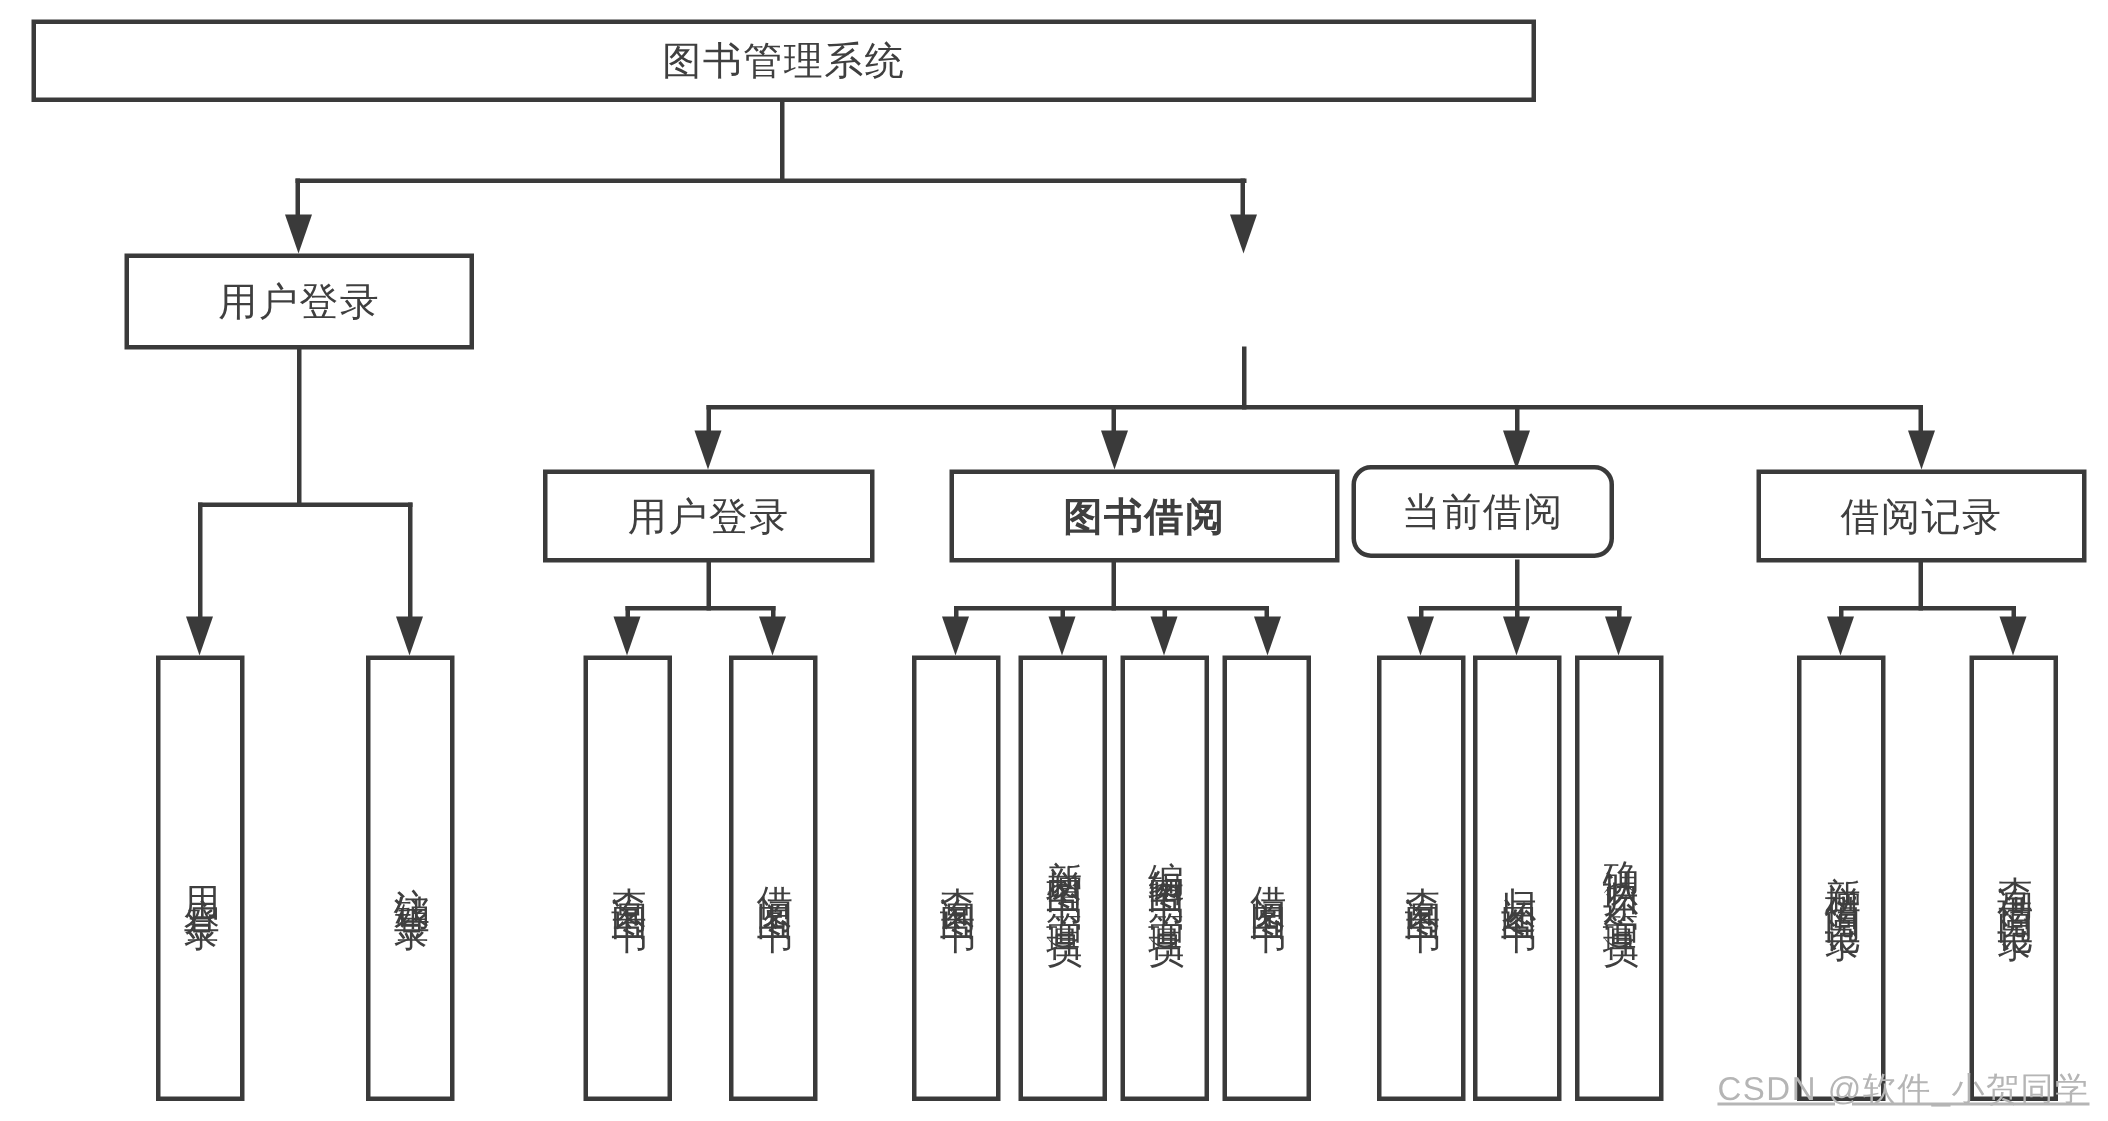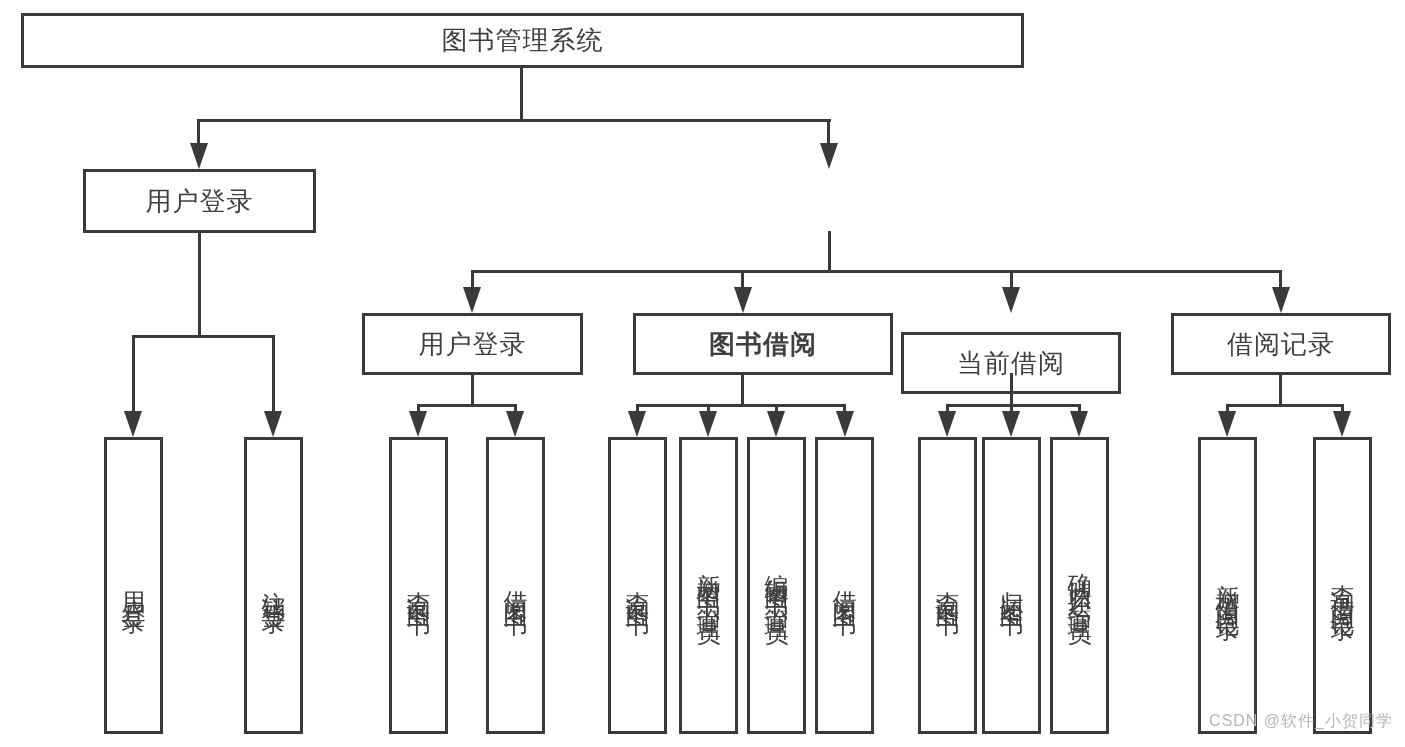--- a/index.html
+++ b/index.html
@@ -49,34 +49,35 @@
     border-left: 9px solid transparent;
     border-right: 9px solid transparent;
     border-top: 26px solid var(--line, #3a3a3a);
   }
   .grp { position: absolute; left: 0; top: 0; width: 0; height: 0; }
   
   #watermark {
     position: absolute;
     top: 711px;
     right: 12px;
-    font-size: 16px;
+    font-size: 22px;
     color: var(--watermark, #b5b5b5);
     letter-spacing: 1px;
     z-index: 5;
     white-space: nowrap;
+    text-decoration: underline;
   }
 
   
   .b-root        { left: 21px;   top: 13px;  width: 1003px; height: 55px; }
   .b-user-login  { left: 83px;   top: 169px; width: 233px;  height: 64px; }
   .b-book-mgmt   { left: 713px;  top: 169px; width: 233px;  height: 64px; }
   .b-new-rec     { left: 362px;  top: 313px; width: 221px;  height: 62px; }
   .b-borrowing   { left: 633px;  top: 313px; width: 260px;  height: 62px; font-weight: bold; }
-  .b-current     { left: 901px;  top: 332px; width: 220px;  height: 62px; }
+  .b-current     { left: 901px;  top: 310px; width: 175px;  height: 62px; border-radius: 13px; }
   .b-records     { left: 1171px; top: 313px; width: 220px;  height: 62px; }
   .leaf          { top: 437px; width: 59px; height: 297px; }
   .l-1  { left: 104px; }
   .l-2  { left: 244px; }
   .l-3  { left: 389px; }
   .l-4  { left: 486px; }
   .l-5  { left: 608px; }
   .l-6  { left: 679px; }
   .l-7  { left: 747px; }
   .l-8  { left: 815px; }

